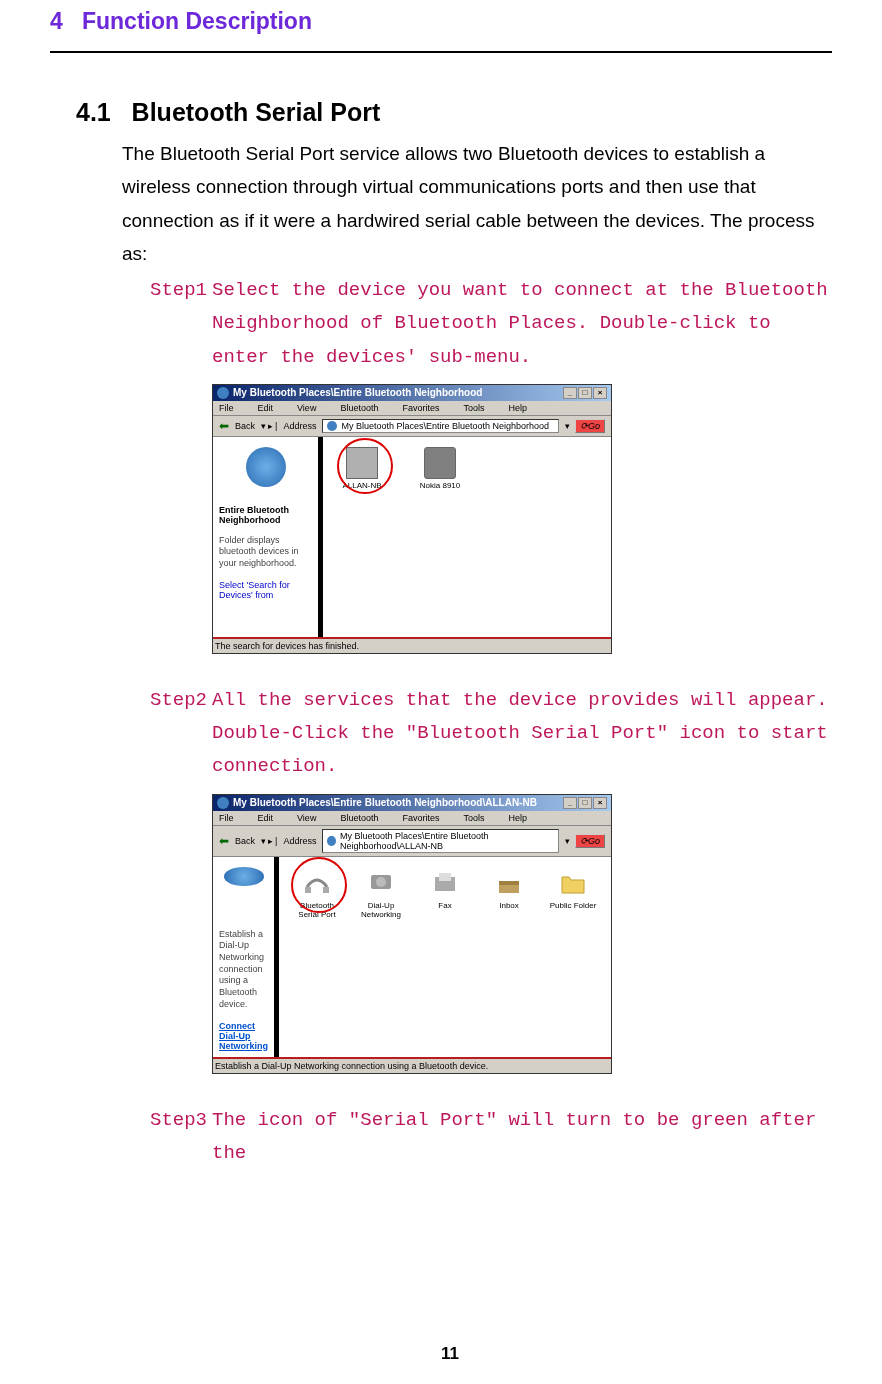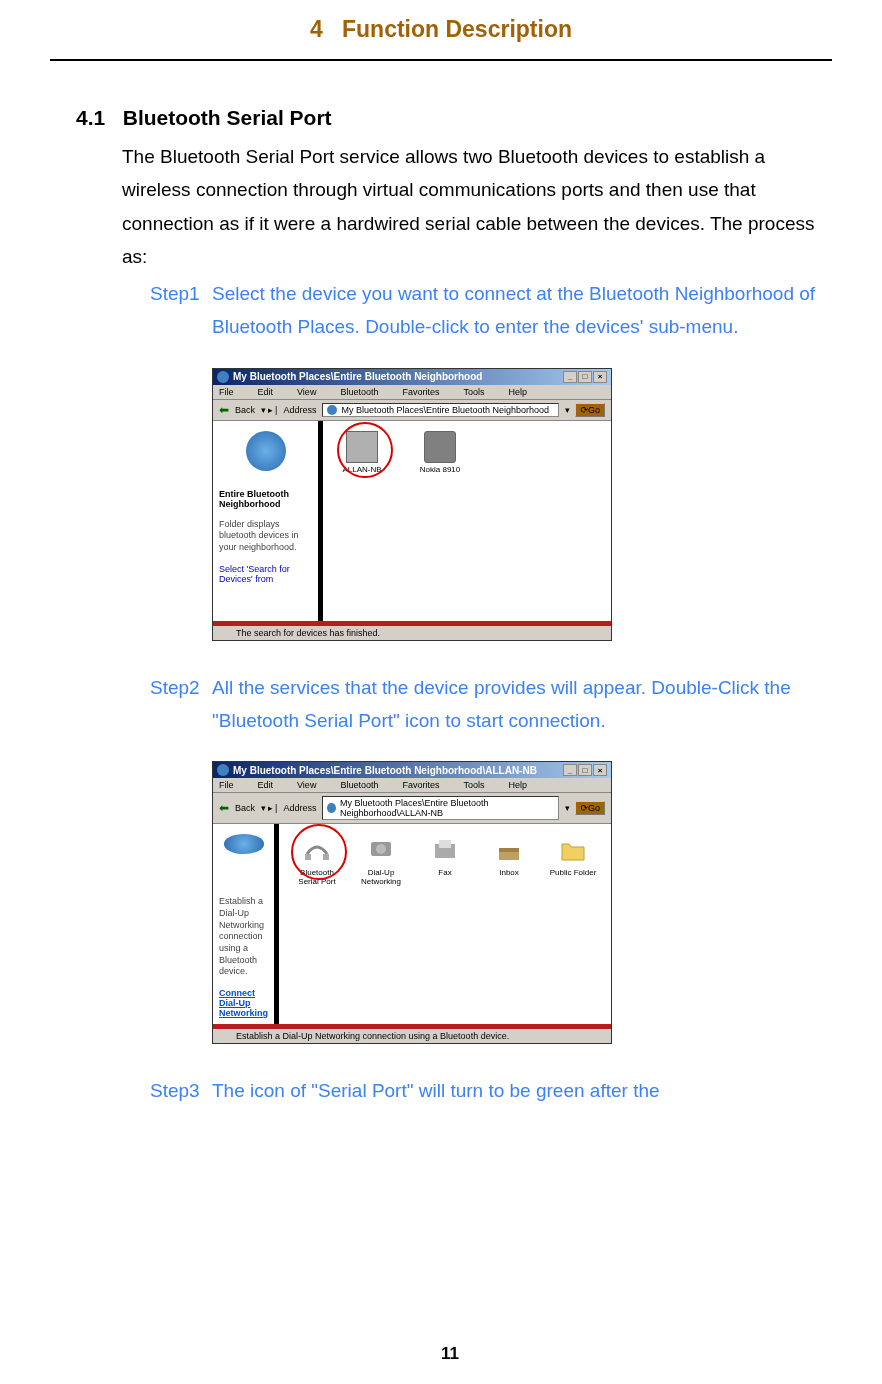--- a/index.html
+++ b/index.html
@@ -11,59 +11,59 @@
       font-family: Arial, Helvetica, sans-serif;
       background: #fff;
       width: 882px;
       height: 1384px;
       position: relative;
       padding: 0 50px;
     }
     .chapter-heading {
       font-size: 23px;
       font-weight: bold;
-      color: #a16207;
-      padding-top: 16px;
+      color: #6d28d9;
+      padding-top: 8px;
       padding-bottom: 16px;
       border-bottom: 2px solid #000;
       margin-bottom: 45px;
-      text-align: center;
     }
     .section-heading {
-      font-size: 21px;
+      font-size: 25px;
       font-weight: bold;
       color: #000;
       margin-left: 26px;
       margin-bottom: 10px;
     }
     .body-text {
       font-size: 19px;
       color: #000;
       margin-left: 72px;
       line-height: 1.75;
       margin-bottom: 4px;
     }
     .step-block {
       margin-left: 100px;
     }
     .step-text {
       font-size: 19px;
-      color: #3b82f6;
+      color: #be185d;
       line-height: 1.75;
       display: flex;
+      font-family: Liberation Mono, monospace;
     }
     .step-label {
       min-width: 62px;
     }
     .step-content {
       flex: 1;
     }
     .screenshot-container {
       margin-left: 162px;
-      margin-top: 24px;
+      margin-top: 10px;
       margin-bottom: 30px;
     }
     .win-window {
       width: 400px;
       border: 1px solid #333;
       background: #d4d0c8;
       font-size: 9px;
     }
     .win-titlebar {
       background: linear-gradient(to right, #0a246a, #a6caf0);
@@ -129,21 +129,22 @@
     }
     .win-address-icon {
       width: 10px;
       height: 10px;
       background: #4080c0;
       border-radius: 50%;
     }
     .win-go-btn {
       padding: 1px 4px;
       border: 1px outset #ccc;
-      background: #a16207;
+      background: #ef4444;
+      font-style: italic;
     }
     .win-content {
       display: flex;
       height: 200px;
       background: #fff;
     }
     .win-sidebar {
       width: 110px;
       background: #fff;
       border-right: 5px solid #000000;
@@ -214,22 +215,22 @@
       width: 52px;
       height: 52px;
       border: 2.5px solid #d00;
       border-radius: 50%;
       top: -10px;
       left: -10px;
       pointer-events: none;
     }
     .win-statusbar {
       background: #d4d0c8;
-      padding: 2px 23px;
-      border-top: 5px solid #b91c1c;
+      padding: 2px 2px;
+      border-top: 2px solid #b91c1c;
       color: #000;
     }
     .win-service {
       display: flex;
       flex-direction: column;
       align-items: center;
       gap: 2px;
       width: 56px;
       text-align: center;
     }

